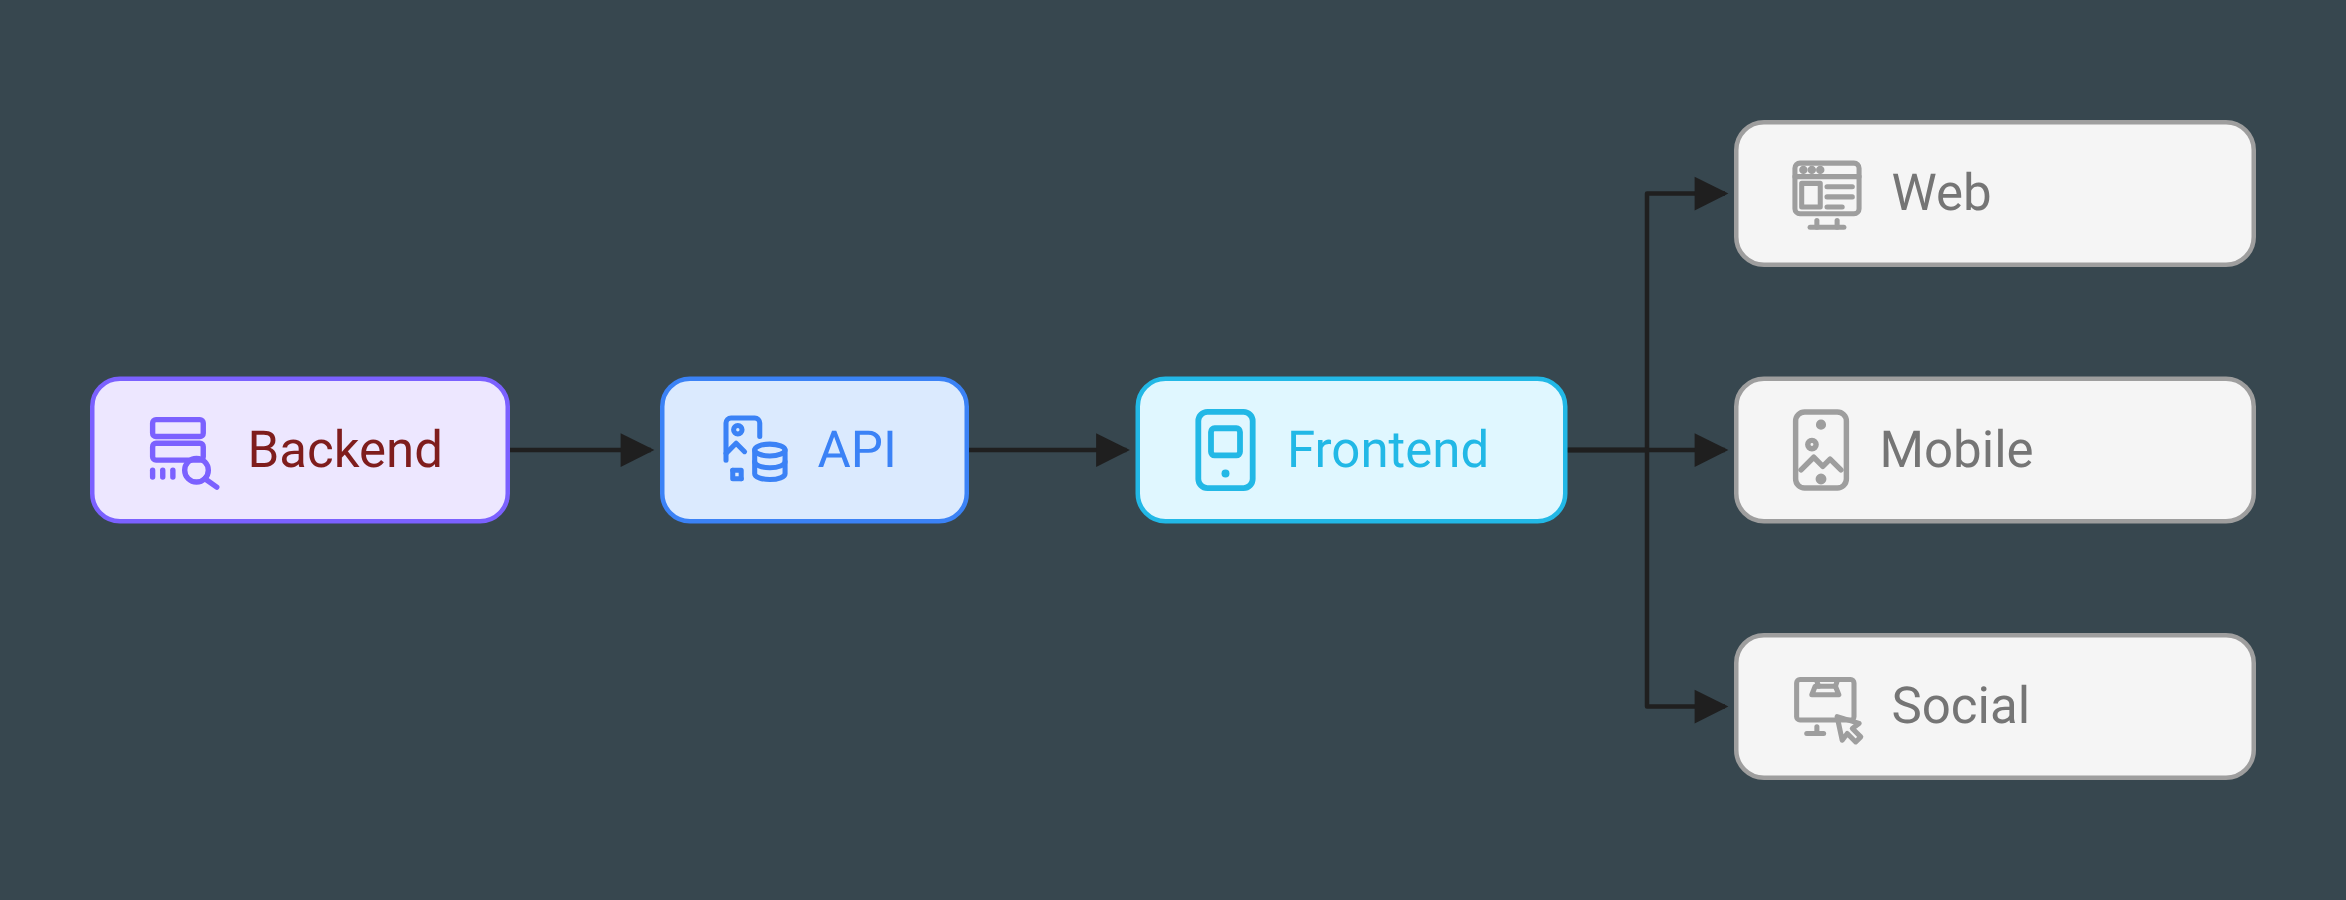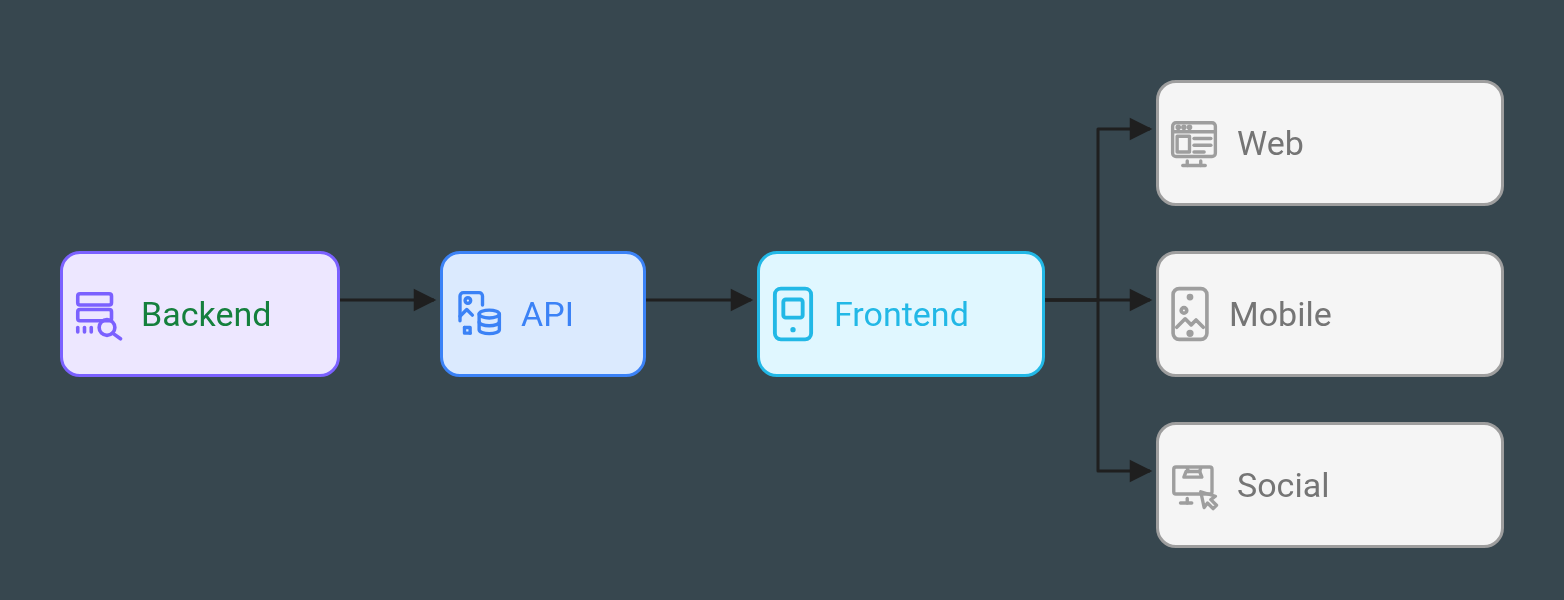--- a/index.html
+++ b/index.html
@@ -1,24 +1,24 @@
 <!DOCTYPE html>
 <html><head>
 <meta charset="utf-8">
 <style>
   html,body{margin:0;padding:0;width:1564px;height:600px;background:#37474f;font-family:"Segoe UI",Roboto,Arial,sans-serif;overflow:hidden}
   .stage{position:relative;width:1564px;height:600px}
-  .node{position:absolute;display:flex;align-items:center;gap:16px;padding:0 8px;height:126px;border-radius:20px;border:3px solid;box-sizing:border-box}
+  .node{position:absolute;display:flex;align-items:center;gap:16px;padding:0 32px;height:98px;border-radius:20px;border:3px solid;box-sizing:border-box}
   .node .label{font-size:34px;font-weight:400;line-height:1}
   .node .icon{display:flex;align-items:center;justify-content:center}
   .leaf{background:#f5f5f5;border-color:#9e9e9e}
   .leaf .label{color:#757575}
   .leaf .icon svg{stroke:#9e9e9e}
   #n-backend{left:60px;top:251px;width:280px;background:#ede7ff;border-color:#7b61ff}
-  #n-backend .label{color:#15803d}
+  #n-backend .label{color:#7f1d1d}
   #n-api{left:440px;top:251px;width:206px;background:#dbeafe;border-color:#3b82f6}
   #n-api .label{color:#3b82f6}
   #n-frontend{left:757px;top:251px;width:288px;background:#e0f7ff;border-color:#22b8e6}
   #n-frontend .label{color:#22b8e6}
   #n-web{left:1156px;top:80px;width:348px}
   #n-mobile{left:1156px;top:251px;width:348px}
   #n-social{left:1156px;top:422px;width:348px}
   svg.connectors{position:absolute;left:0;top:0;width:1564px;height:600px;pointer-events:none}
 </style>
 </head>

